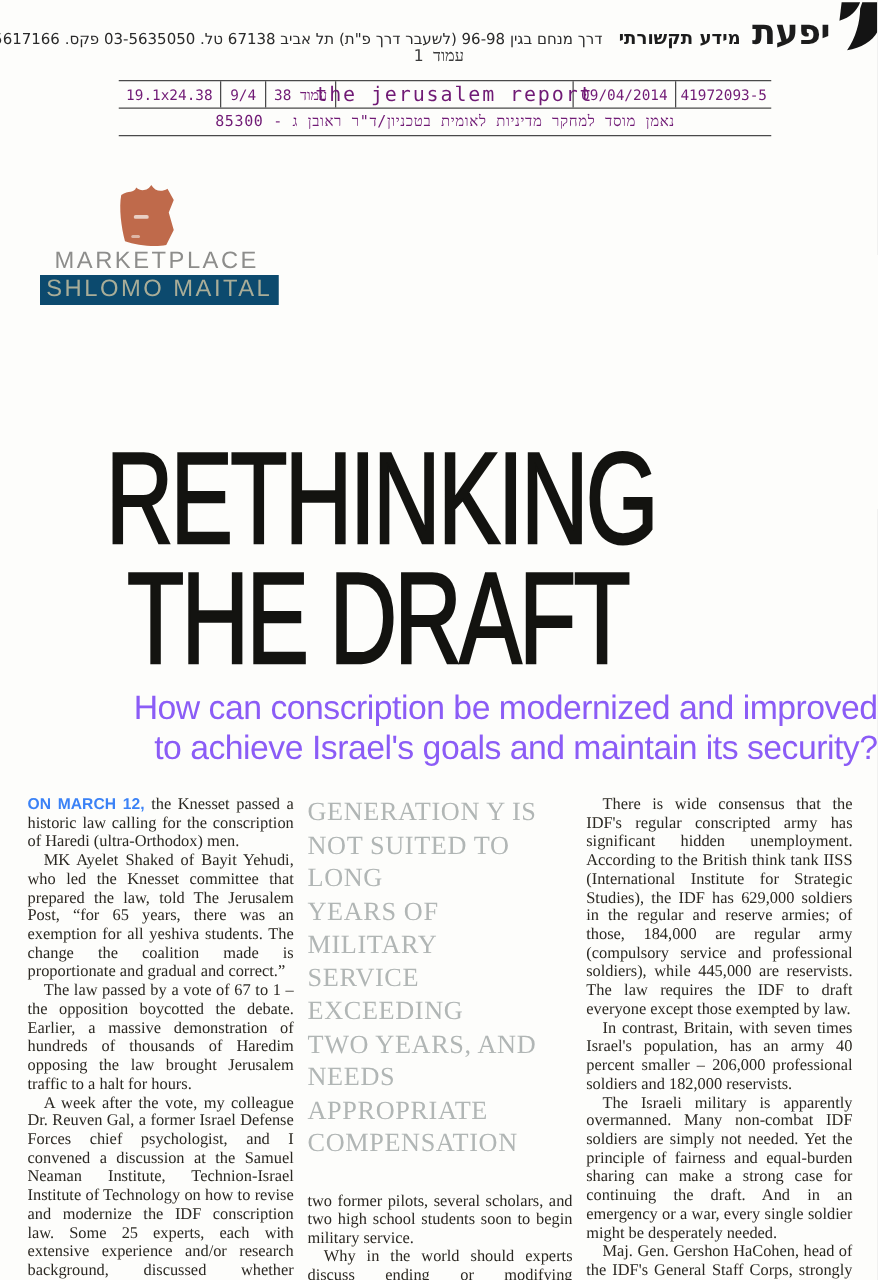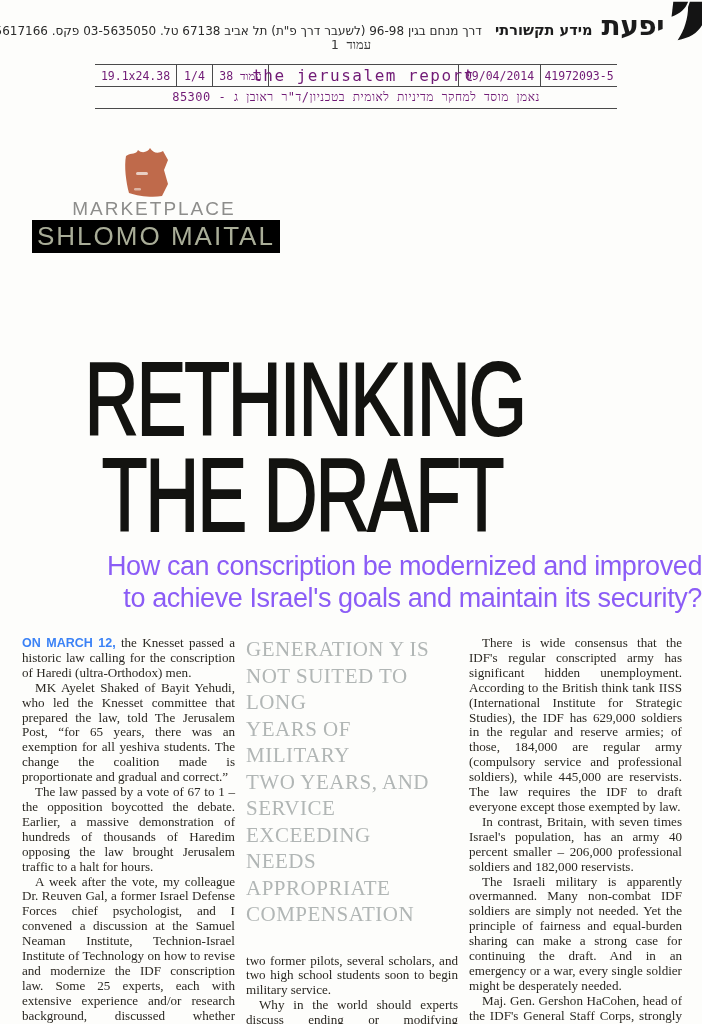--- a/index.html
+++ b/index.html
@@ -101,24 +101,24 @@
   }
   .mp-icon { width: 54px; height: 52px; margin-right: 10px; }
   .mp-label {
     font-family: "Liberation Sans", sans-serif;
     font-size: 19px;
     letter-spacing: 2px;
     color: #8d8d8b;
   }
   .mp-author {
     font-family: "Liberation Sans", sans-serif;
-    font-size: 26px;
+    font-size: 19px;
     letter-spacing: 2px;
     color: #a9ad98;
-    background: #000000;
+    background: #0c4a6e;
     padding: 1px 5px;
     margin-left: 4px;
   }
 
   
   .headline {
     position: absolute;
     top: 352px;
     left: 0;
     width: 604px;
@@ -196,21 +196,21 @@
   <div class="agency-line">
     <span class="agency-name">יפעת</span>
     <span class="agency-tagline">מידע תקשורתי</span>
     <span class="agency-address">דרך מנחם בגין ‎96-98‎ (לשעבר דרך פ"ת) תל אביב 67138  טל. ‎03-5635050‎  פקס. ‎03-5617166‎</span>
   </div>
   <div class="page-number">עמוד 1</div>
 
   <div class="clip-table">
     <div class="clip-row1">
       <div class="clip-cell c-dims">19.1x24.38</div>
-      <div class="clip-cell c-frac">1/4</div>
+      <div class="clip-cell c-frac">9/4</div>
       <div class="clip-cell c-page">עמוד 38</div>
       <div class="clip-cell c-pub">the jerusalem report</div>
       <div class="clip-cell c-date">09/04/2014</div>
       <div class="clip-cell c-ref">41972093-5</div>
     </div>
     <div class="clip-row2">נאמן מוסד למחקר מדיניות לאומית בטכניון/ד"ר ראובן ג - 85300</div>
   </div>
 
   <div class="section-banner">
     <svg class="mp-icon" viewBox="0 0 54 52" aria-hidden="true">
@@ -238,22 +238,22 @@
       <p>MK Ayelet Shaked of Bayit Yehudi, who led the Knesset committee that prepared the law, told The Jerusalem Post, “for 65 years, there was an exemption for all yeshiva students. The change the coalition made is proportionate and gradual and correct.”</p>
       <p>The law passed by a vote of 67 to 1 – the opposition boycotted the debate. Earlier, a massive demonstration of hundreds of thousands of Haredim opposing the law brought Jerusalem traffic to a halt for hours.</p>
       <p>A week after the vote, my colleague Dr. Reuven Gal, a former Israel Defense Forces chief psychologist, and I convened a discussion at the Samuel Neaman Institute, Technion-Israel Institute of Technology on how to revise and modernize the IDF conscription law. Some 25 experts, each with extensive experience and/or research background, discussed whether conscription should be ended or seriously modified. The participants included an active-duty major general, two retired brigadier generals, a former director-general of the Finance Ministry,</p>
     </div>
 
     <div class="col">
       <div class="pull-quote">
         <div>GENERATION Y IS</div>
         <div>NOT SUITED TO LONG</div>
         <div>YEARS OF MILITARY</div>
+        <div>SERVICE EXCEEDING</div>
         <div>TWO YEARS, AND</div>
-        <div>SERVICE EXCEEDING</div>
         <div>NEEDS APPROPRIATE</div>
         <div>COMPENSATION</div>
       </div>
       <p class="no-indent">two former pilots, several scholars, and two high school students soon to begin military service.</p>
       <p>Why in the world should experts discuss ending or modifying conscription precisely when the Knesset and the coalition government are trying to expand the draft to include Haredim? How could Israel even think of ending the draft when the threats on all its borders seem to multiply daily? With major support for sharing the burden of military service more equally, why consider moving further away from universal army service?</p>
     </div>
 
     <div class="col">
       <p>There is wide consensus that the IDF's regular conscripted army has significant hidden unemployment. According to the British think tank IISS (International Institute for Strategic Studies), the IDF has 629,000 soldiers in the regular and reserve armies; of those, 184,000 are regular army (compulsory service and professional soldiers), while 445,000 are reservists. The law requires the IDF to draft everyone except those exempted by law.</p>
       <p>In contrast, Britain, with seven times Israel's population, has an army 40 percent smaller – 206,000 professional soldiers and 182,000 reservists.</p>

